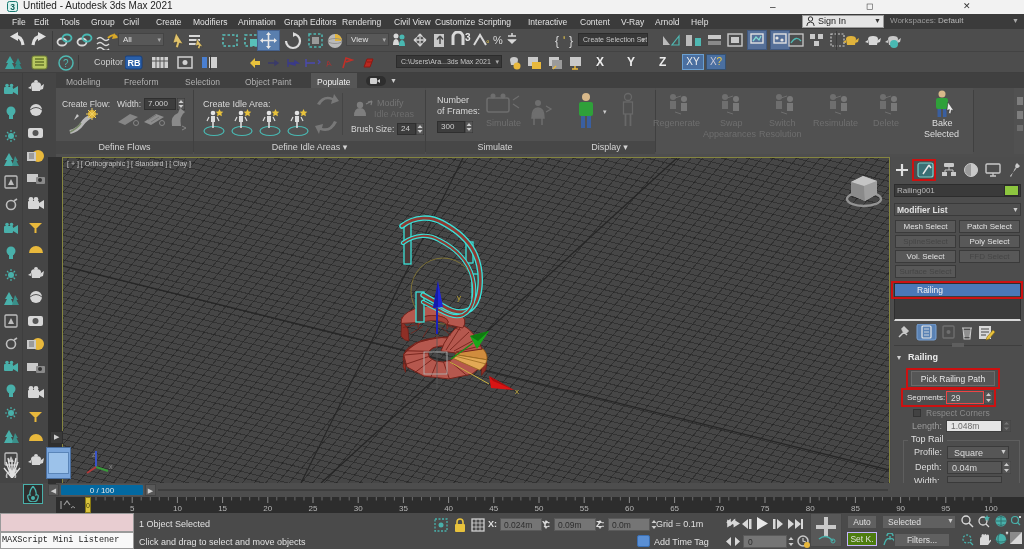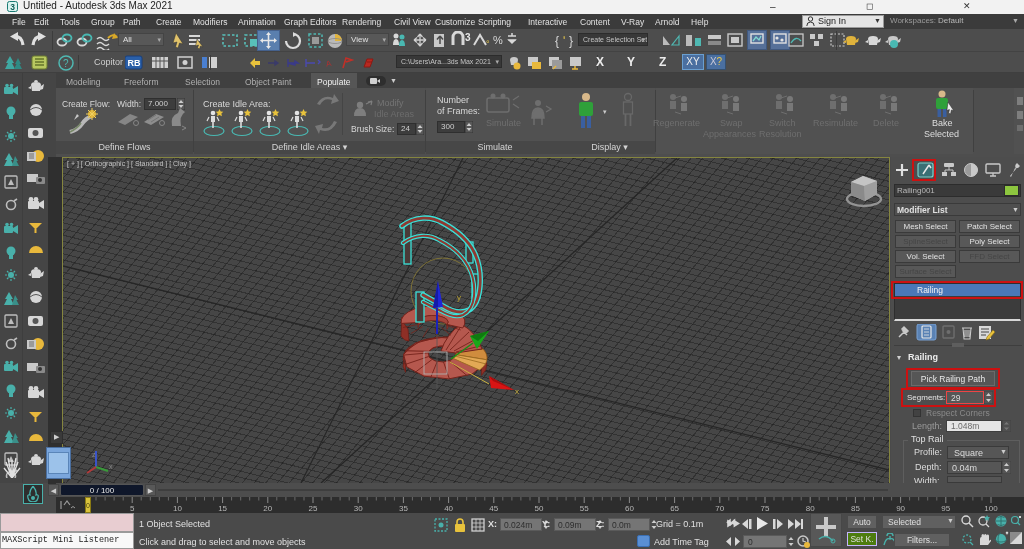--- a/index.html
+++ b/index.html
@@ -21,21 +21,21 @@
     </svg>
 <div style="left:23px;top:0px;font-size:10px;color:#222;">Untitled - Autodesk 3ds Max 2021</div>
 <div style="left:770px;top:1px;font-size:10px;color:#333;">–</div>
 <div style="left:866px;top:1px;font-size:9px;color:#333;">◻</div>
 <div style="left:963px;top:1px;font-size:9px;color:#333;">✕</div>
 <div style="left:0;top:14px;width:1024px;height:15px;background:#3b3b3b;"></div>
 <div style="left:12px;top:17px;font-size:8.5px;color:#e2e2e2;white-space:nowrap;">File</div>
 <div style="left:34px;top:17px;font-size:8.5px;color:#e2e2e2;white-space:nowrap;">Edit</div>
 <div style="left:60px;top:17px;font-size:8.5px;color:#e2e2e2;white-space:nowrap;">Tools</div>
 <div style="left:91px;top:17px;font-size:8.5px;color:#e2e2e2;white-space:nowrap;">Group</div>
-<div style="left:123px;top:17px;font-size:8.5px;color:#e2e2e2;white-space:nowrap;">Path</div>
+<div style="left:123px;top:17px;font-size:8.5px;color:#e2e2e2;white-space:nowrap;">Civil</div>
 <div style="left:156px;top:17px;font-size:8.5px;color:#e2e2e2;white-space:nowrap;">Create</div>
 <div style="left:193px;top:17px;font-size:8.5px;color:#e2e2e2;white-space:nowrap;">Modifiers</div>
 <div style="left:238px;top:17px;font-size:8.5px;color:#e2e2e2;white-space:nowrap;">Animation</div>
 <div style="left:284px;top:17px;font-size:8.5px;color:#e2e2e2;white-space:nowrap;">Graph Editors</div>
 <div style="left:342px;top:17px;font-size:8.5px;color:#e2e2e2;white-space:nowrap;">Rendering</div>
 <div style="left:394px;top:17px;font-size:8.5px;color:#e2e2e2;white-space:nowrap;">Civil View</div>
 <div style="left:435px;top:17px;font-size:8.5px;color:#e2e2e2;white-space:nowrap;">Customize</div>
 <div style="left:478px;top:17px;font-size:8.5px;color:#e2e2e2;white-space:nowrap;">Scripting</div>
 <div style="left:528px;top:17px;font-size:8.5px;color:#e2e2e2;white-space:nowrap;">Interactive</div>
 <div style="left:580px;top:17px;font-size:8.5px;color:#e2e2e2;white-space:nowrap;">Content</div>
@@ -729,21 +729,21 @@
 <div style="left:915px;top:462px;font-size:9px;color:#dcdcdc;">Depth:</div>
 <div style="left:947px;top:461px;width:55px;height:13px;background:#565656;border:1px solid #3a3a3a;color:#dcdcdc;font-size:9px;padding-left:4px;line-height:12px;">0.04m</div>
 <svg style="left:1002px;top:461px" width="9" height="13" viewBox="0 0 9 13">
       <rect width="9" height="13" fill="#565656" stroke="#3a3a3a" stroke-width="0.8"></rect>
       <path d="M4.5 2 L7 5 H2 Z M4.5 11 L2 8 H7 Z" fill="#ccc"></path>
     </svg>
 <div style="left:914px;top:476px;font-size:9px;color:#dcdcdc;">Width:</div>
 <div style="left:947px;top:476px;width:55px;height:7px;background:#565656;border:1px solid #3a3a3a;"></div>
 <div style="left:56px;top:483px;width:968px;height:14px;background:#4d4d4d;"></div>
 <div style="left:48px;top:484px;width:11px;height:12px;background:#585858;border:1px solid #444;color:#ccc;font-size:7px;text-align:center;line-height:11px;">◀</div>
-<div style="left:60px;top:484px;width:84px;height:12px;background:#0f172a;border:1px solid #555;border-radius:2px;color:#e8e8e8;font-size:8px;text-align:center;line-height:11px;">0 / 100</div>
+<div style="left:60px;top:484px;width:84px;height:12px;background:#0369a1;border:1px solid #555;border-radius:2px;color:#e8e8e8;font-size:8px;text-align:center;line-height:11px;">0 / 100</div>
 <div style="left:145px;top:484px;width:11px;height:12px;background:#585858;border:1px solid #444;color:#ccc;font-size:7px;text-align:center;line-height:11px;">▶</div>
 <div style="left:158px;top:489px;width:730px;height:2px;background:#3e3e3e;"></div>
 <div style="left:56px;top:497px;width:968px;height:16px;background:#2d2d2d;"></div>
 <svg style="left:59px;top:499px" width="18" height="12" viewBox="0 0 18 12">
       <path d="M2 10 V2 M5 6 l3 -4 3 4" stroke="#9a9a9a" fill="none" stroke-width="1.2"></path>
       <path d="M12 9 q2 -3 4 0" stroke="#9a9a9a" fill="none"></path>
     </svg>
 <svg style="left:56px;top:497px" width="968" height="16" viewBox="0 0 968 16">
 <line x1="31.0" y1="0" x2="31.0" y2="6" stroke="#8a8a8a" stroke-width="1"></line>
 <line x1="40.0" y1="0" x2="40.0" y2="3.5" stroke="#6a6a6a" stroke-width="1"></line>

